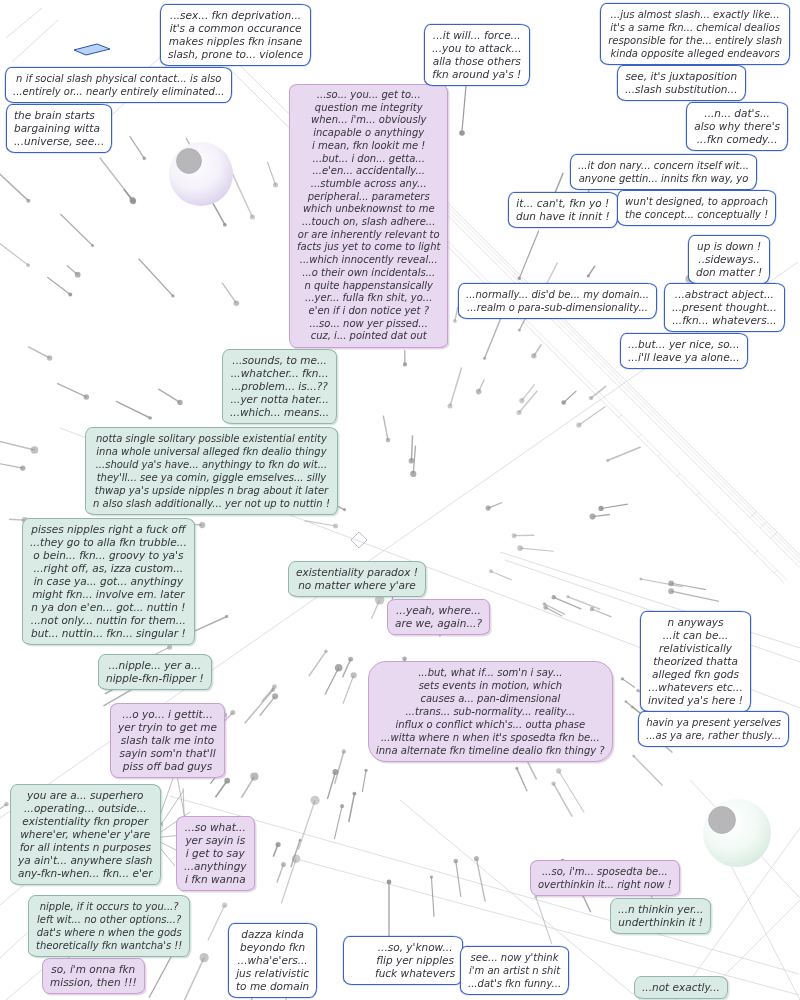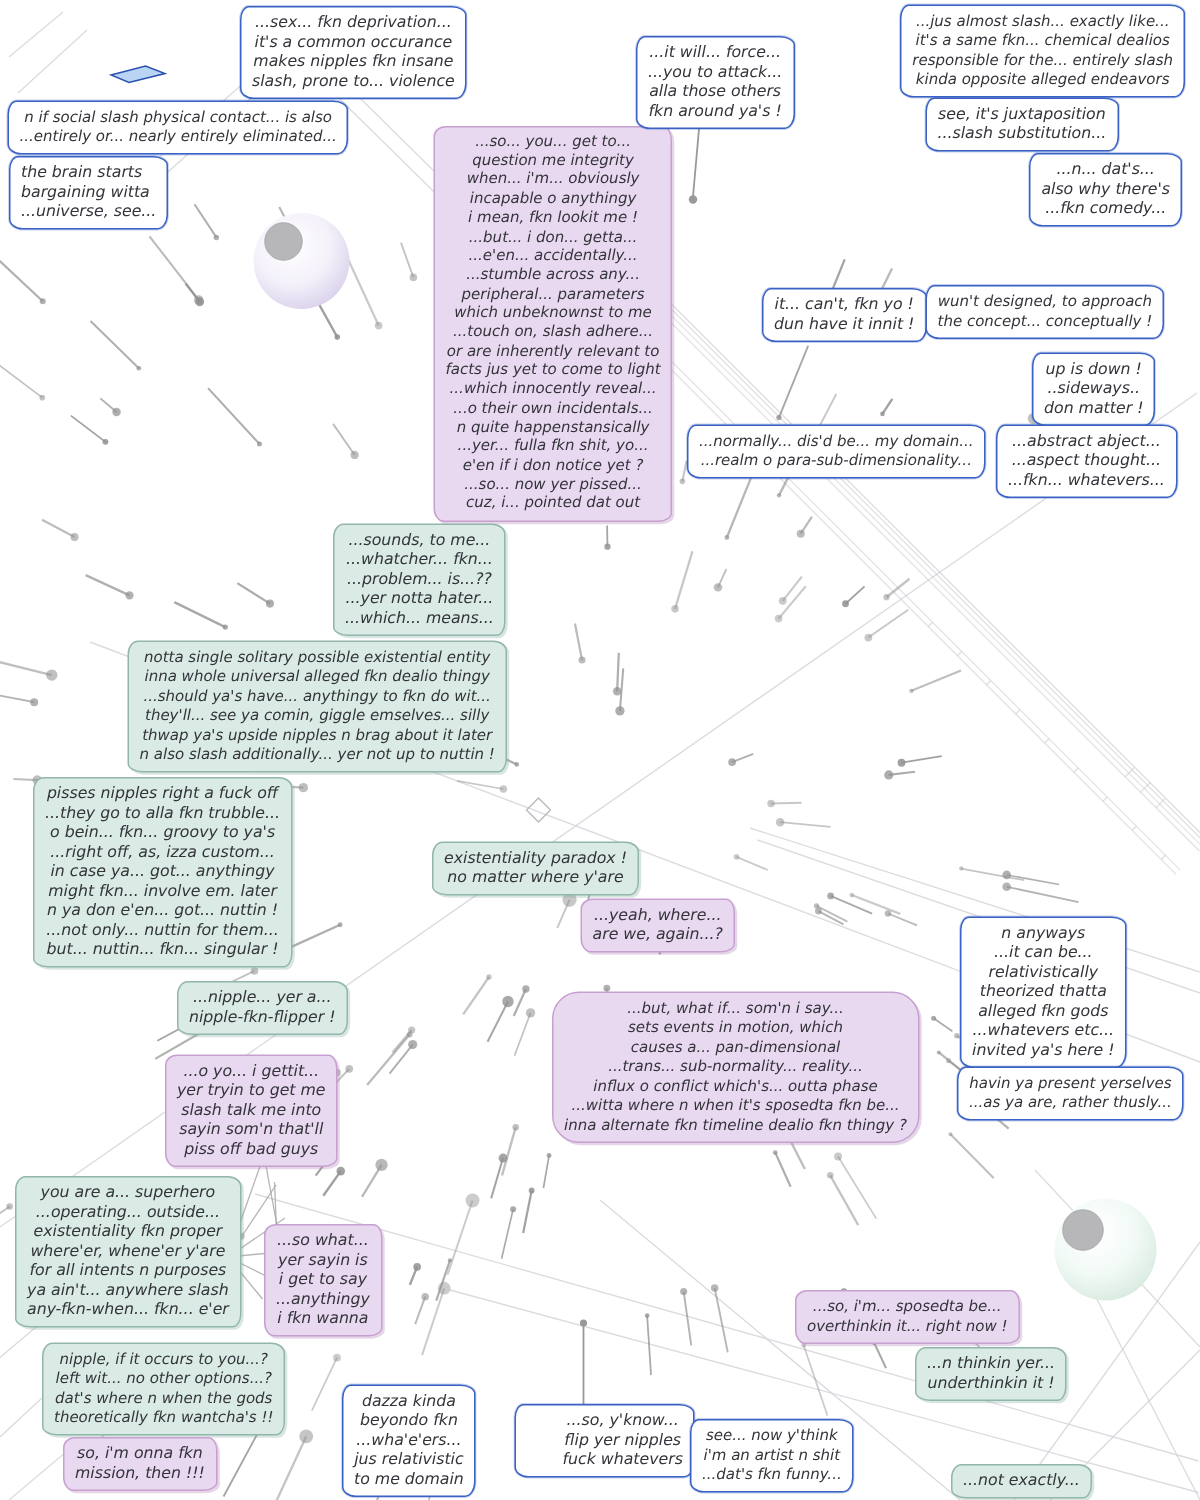--- a/index.html
+++ b/index.html
@@ -433,41 +433,49 @@
       </div>
       <div class="bubble blue" style="left: 617px; top: 65px;">
         <div class="line">see, it's juxtaposition</div>
         <div class="line">...slash substitution...</div>
       </div>
       <div class="bubble blue" style="right: 4px; top: 102px;">
         <div class="line">...n... dat's...</div>
         <div class="line">also why there's</div>
         <div class="line">...fkn comedy...</div>
       </div>
+      <div class="bubble blue" style="left: 570px; top: 154px; font-size: 10px;">
+        <div class="line">...it don nary... concern itself wit...</div>
+        <div class="line">anyone gettin... innits fkn way, yo</div>
+      </div>
       <div class="bubble blue" style="left: 508px; top: 192px;">
         <div class="line">it... can't, fkn yo !</div>
         <div class="line">dun have it innit !</div>
       </div>
       <div class="bubble blue" style="left: 617px; top: 190px; font-size: 10px;">
         <div class="line">wun't designed, to approach</div>
         <div class="line">the concept... conceptually !</div>
       </div>
       <div class="bubble blue" style="left: 688px; top: 235px;">
         <div class="line">up is down !</div>
         <div class="line">..sideways..</div>
         <div class="line">don matter !</div>
       </div>
       <div class="bubble blue" style="left: 458px; top: 283px; font-size: 10px;">
         <div class="line">...normally... dis'd be... my domain...</div>
         <div class="line">...realm o para-sub-dimensionality...</div>
       </div>
       <div class="bubble blue" style="left: 664px; top: 283px;">
         <div class="line">...abstract abject...</div>
-        <div class="line">...aspect thought...</div>
+        <div class="line">...present thought...</div>
         <div class="line">...fkn... whatevers...</div>
+      </div>
+      <div class="bubble blue" style="left: 620px; top: 333px;">
+        <div class="line">...but... yer nice, so...</div>
+        <div class="line">...i'll leave ya alone...</div>
       </div>
       <div class="bubble green" style="left: 222px; top: 349px;">
         <div class="line">...sounds, to me...</div>
         <div class="line">...whatcher... fkn...</div>
         <div class="line">...problem... is...??</div>
         <div class="line">...yer notta hater...</div>
         <div class="line">...which... means...</div>
       </div>
       <div class="bubble green" style="left: 85px; top: 427px; font-size: 10px;">
         <div class="line">notta single solitary possible existential entity</div>
@@ -489,21 +497,21 @@
         <div class="line">but... nuttin... fkn... singular !</div>
       </div>
       <div class="bubble green" style="left: 288px; top: 561px;">
         <div class="line">existentiality paradox !</div>
         <div class="line">no matter where y'are</div>
       </div>
       <div class="bubble pink" style="left: 387px; top: 599px;">
         <div class="line">...yeah, where...</div>
         <div class="line">are we, again...?</div>
       </div>
-      <div class="bubble green" style="left: 118px; top: 654px;">
+      <div class="bubble green" style="left: 98px; top: 654px;">
         <div class="line">...nipple... yer a...</div>
         <div class="line">nipple-fkn-flipper !</div>
       </div>
       <div class="bubble blue" style="left: 640px; top: 611px;">
         <div class="line">n anyways</div>
         <div class="line">...it can be...</div>
         <div class="line">relativistically</div>
         <div class="line">theorized thatta</div>
         <div class="line">alleged fkn gods</div>
         <div class="line">...whatevers etc...</div>

